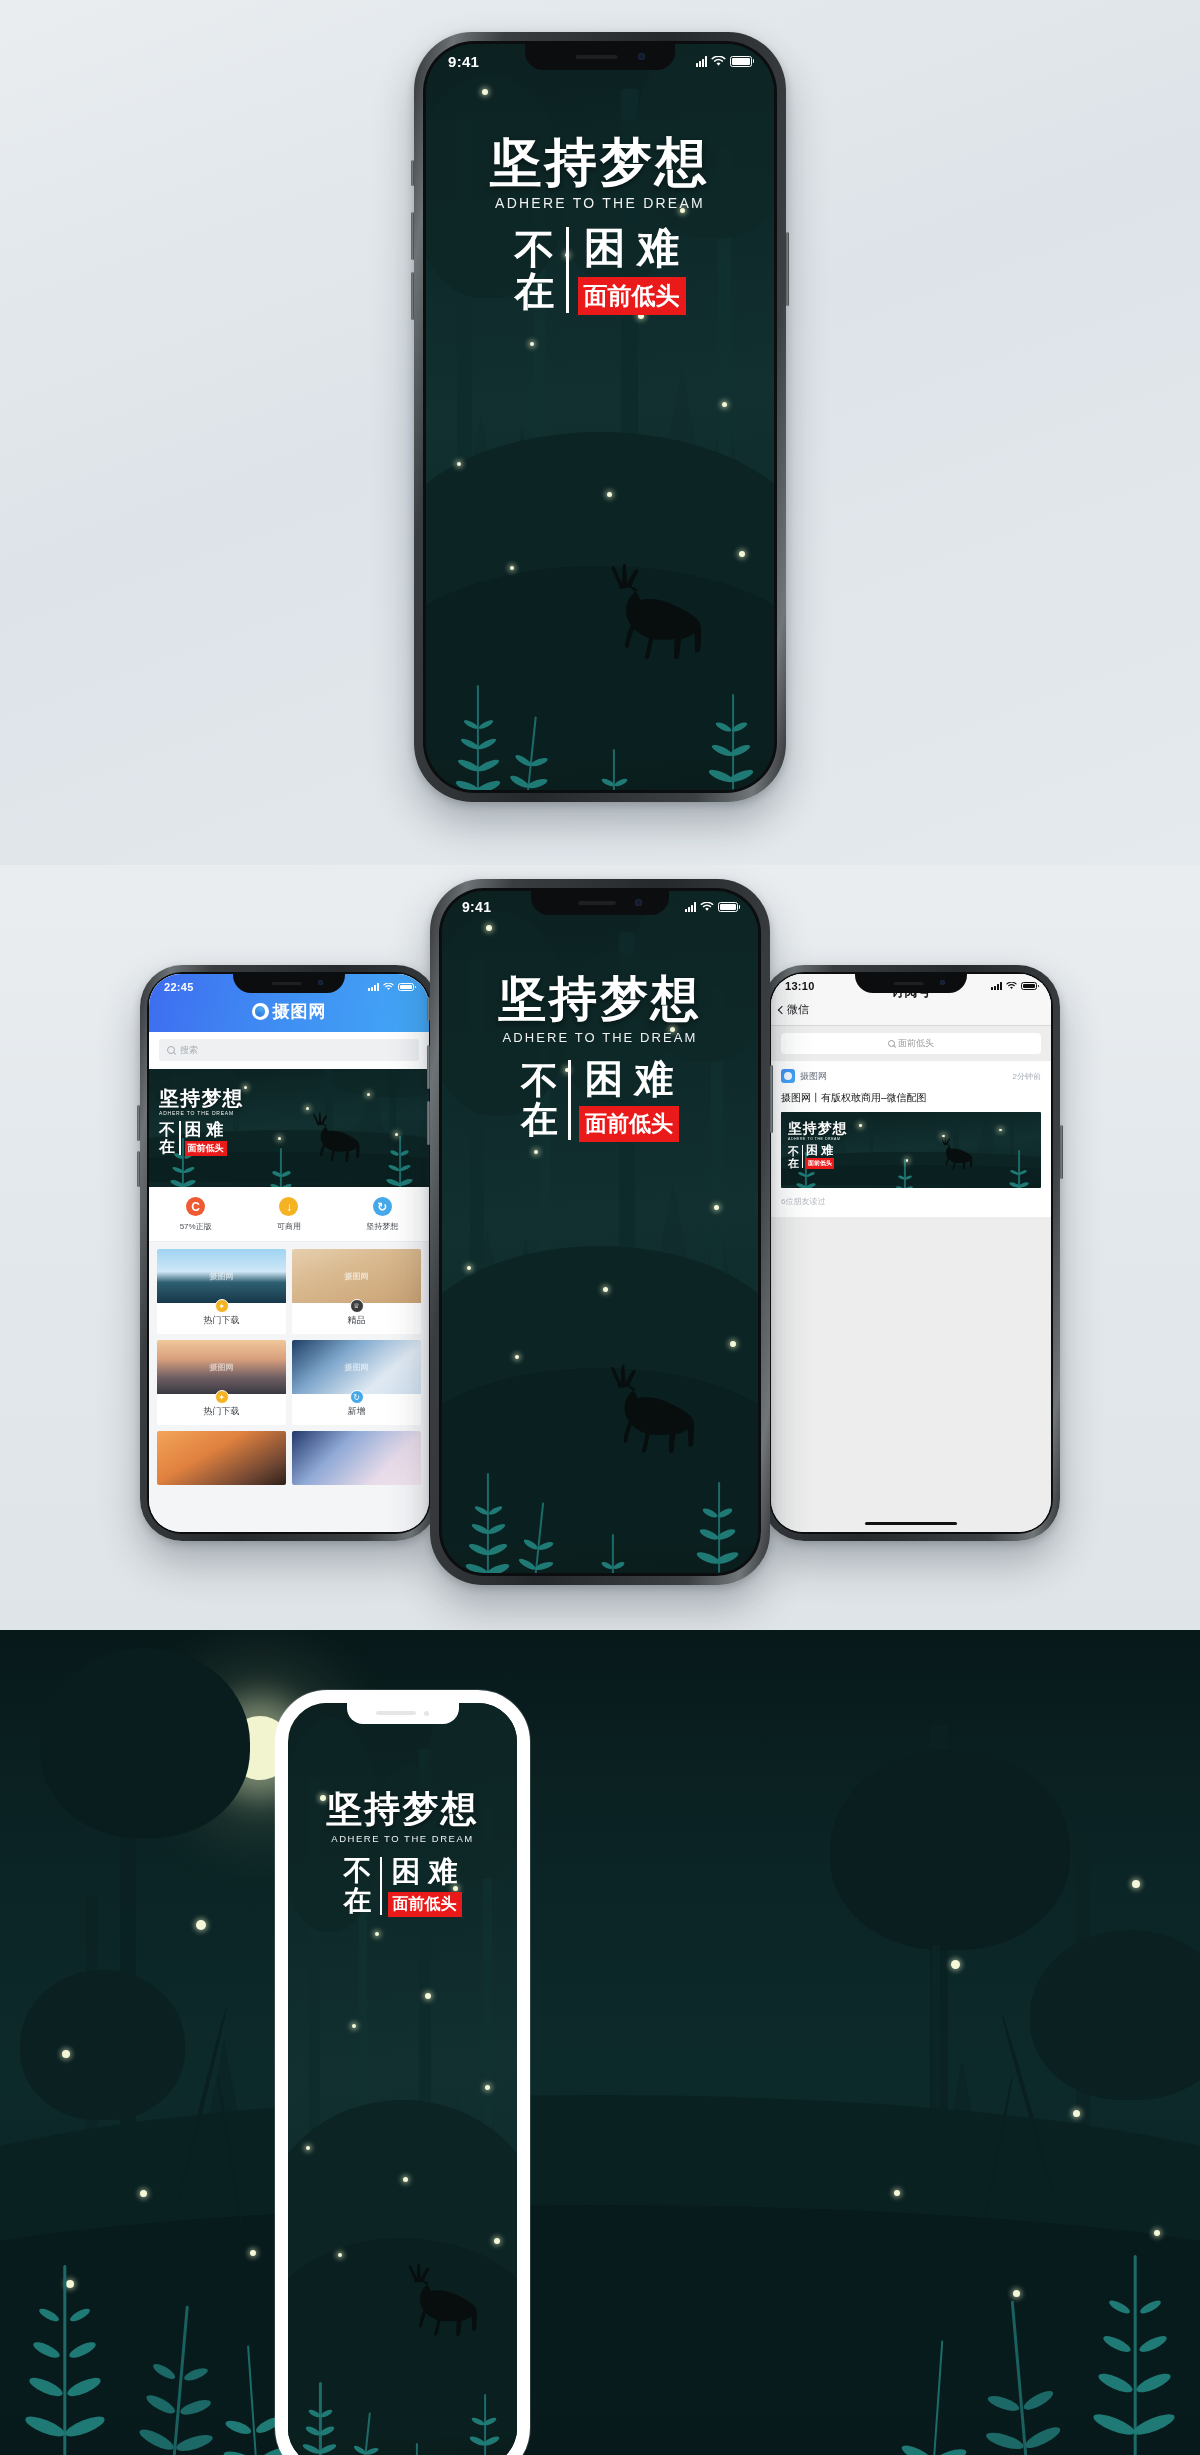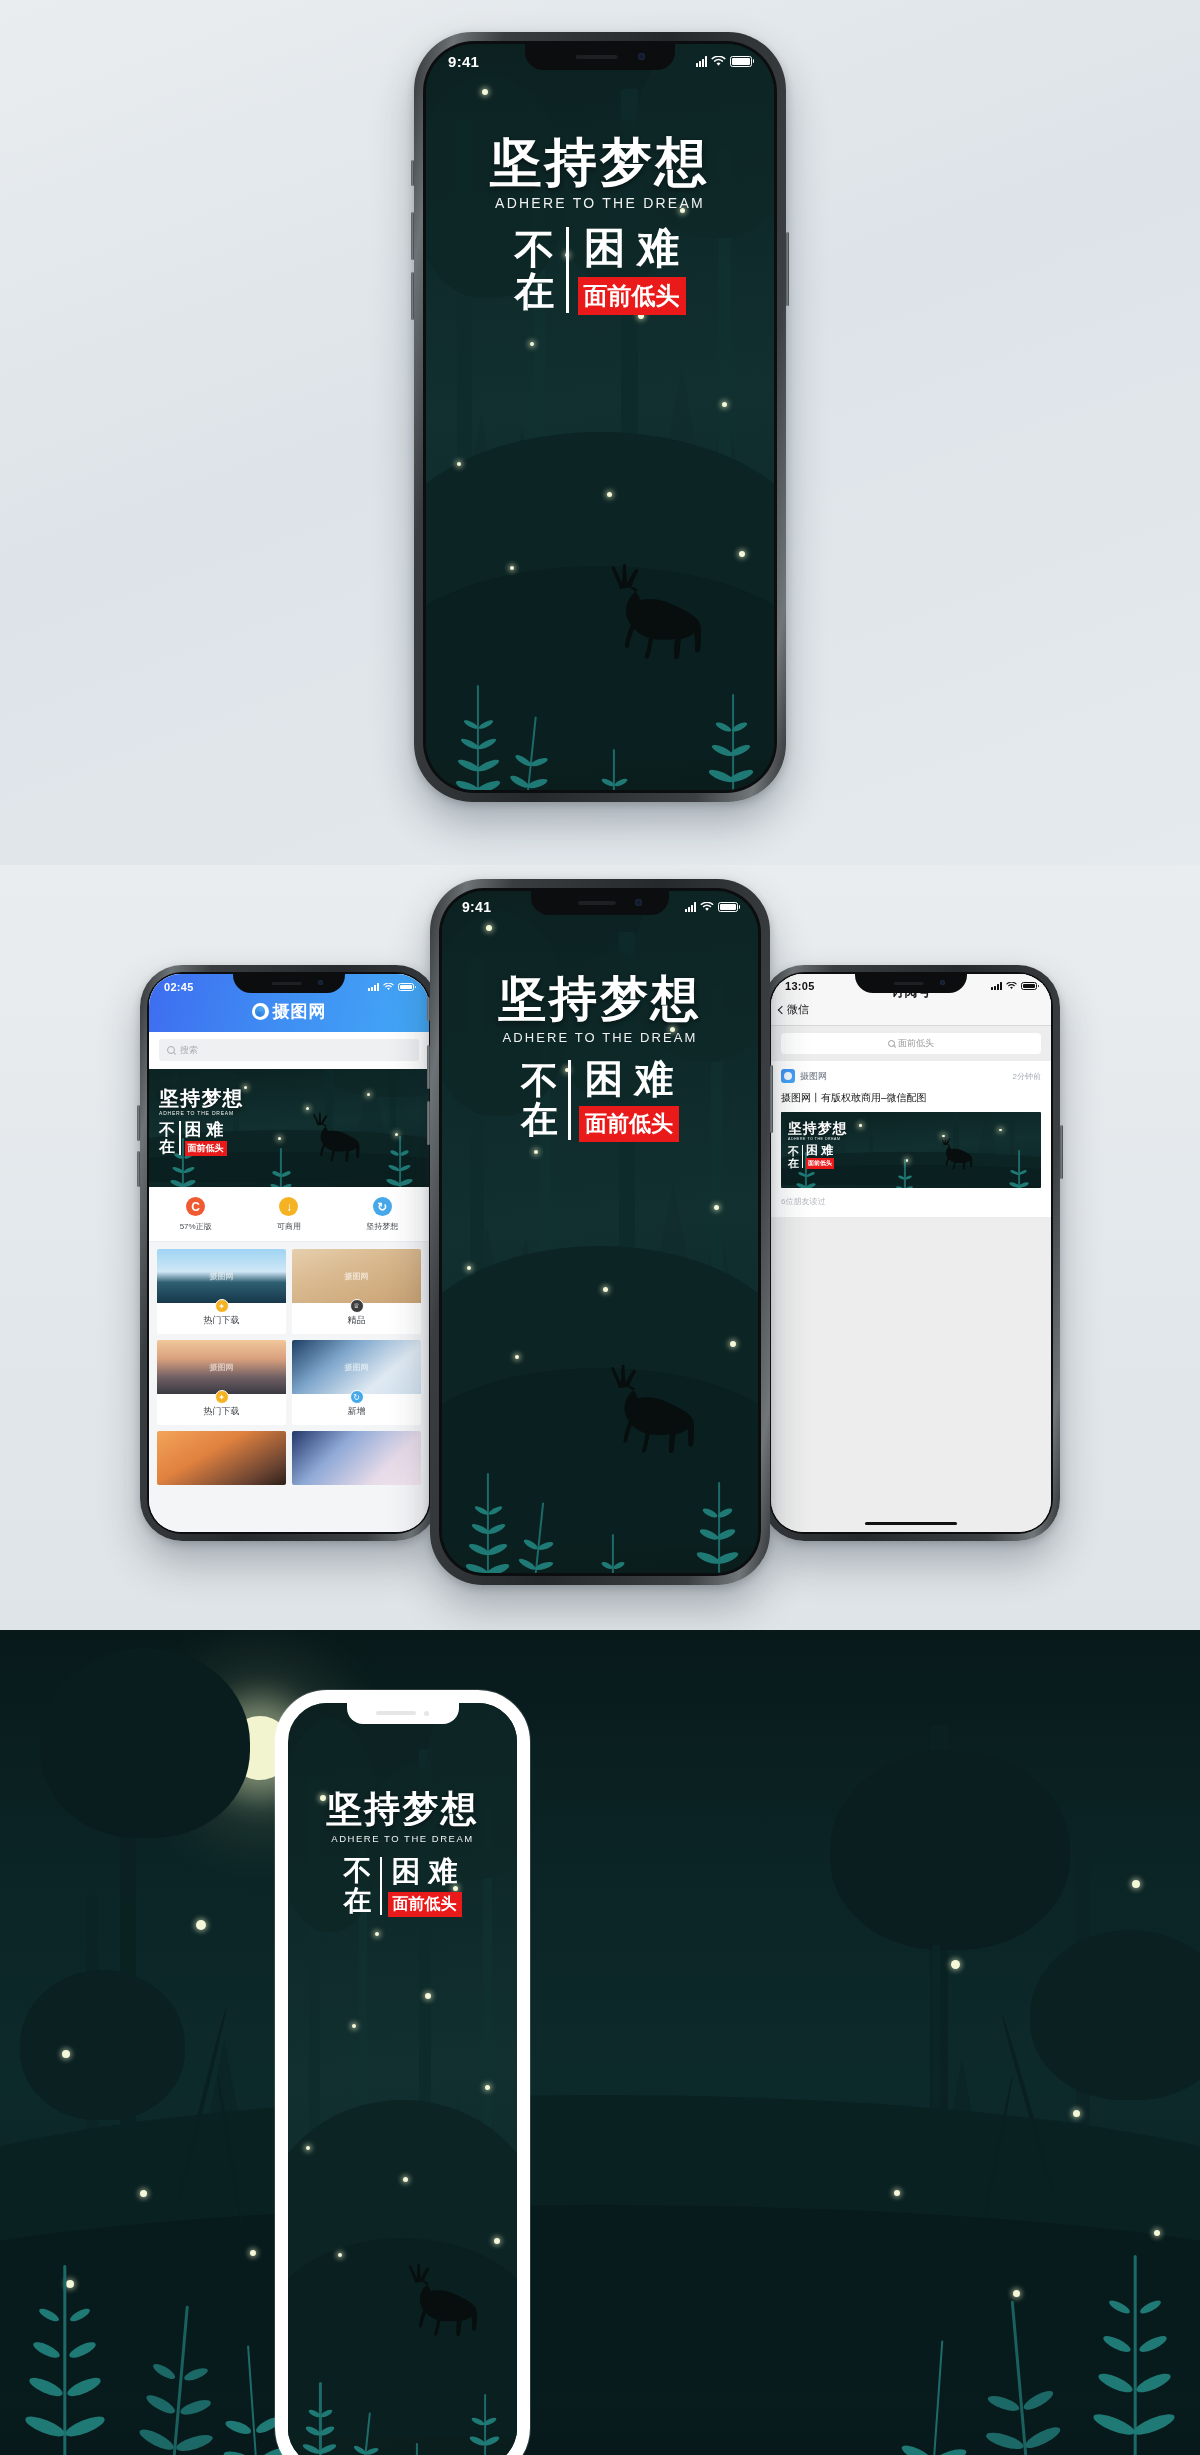--- a/index.html
+++ b/index.html
@@ -421,21 +421,21 @@
             <div class="gcard">
               <div class="gthumb" style="height:54px; background:linear-gradient(150deg,#f3a45a 0%,#e0813f 40%,#6c4432 80%,#2d2018 100%);"></div>
             </div>
             <div class="gcard">
               <div class="gthumb" style="height:54px; background:linear-gradient(135deg,#23386b 0%,#8fa9d6 35%,#e7dbe9 72%,#f2e6ef 100%);"></div>
             </div>
           </div>
         </div>
 
         <div class="statusbar" style="height:26px; padding:0 15px; color:#fff;">
-          <div class="sb-time" style="font-size:11px;">02:45</div>
+          <div class="sb-time" style="font-size:11px;">22:45</div>
           <div class="sb-right">
             <div class="bars" style="height:8px; color:#fff;">
               <i style="height:3px"></i>
                 <i style="height:4.5px"></i>
                 <i style="height:6px"></i>
                 <i style="height:8px"></i>
             </div>
             <svg width="11" height="8" viewBox="0 0 15 11">
               <path d="M7.5 9.7l2-2.4a3.1 3.1 0 00-4 0l2 2.4z" fill="#fff"></path>
               <path d="M3.6 5.1a6.3 6.3 0 017.8 0" stroke="#fff" stroke-width="1.6" fill="none" stroke-linecap="round"></path>
@@ -547,21 +547,21 @@
             </div>
 
             <div class="wx-read" style="font-size:8px; padding-top:8px;">6位朋友读过</div>
           </div>
 
 
           <div class="homebar" style="bottom:7px; width:92px; height:3px;"></div>
         </div>
 
         <div class="statusbar" style="height:24px; padding:0 14px; color:#111;">
-          <div class="sb-time" style="font-size:11px;">13:05</div>
+          <div class="sb-time" style="font-size:11px;">13:10</div>
           <div class="sb-right">
             <div class="bars" style="height:8px; color:#111;">
               <i style="height:3px"></i>
                 <i style="height:4.5px"></i>
                 <i style="height:6px"></i>
                 <i style="height:8px"></i>
             </div>
             <svg width="11" height="8" viewBox="0 0 15 11">
               <path d="M7.5 9.7l2-2.4a3.1 3.1 0 00-4 0l2 2.4z" fill="#111"></path>
               <path d="M3.6 5.1a6.3 6.3 0 017.8 0" stroke="#111" stroke-width="1.6" fill="none" stroke-linecap="round"></path>

